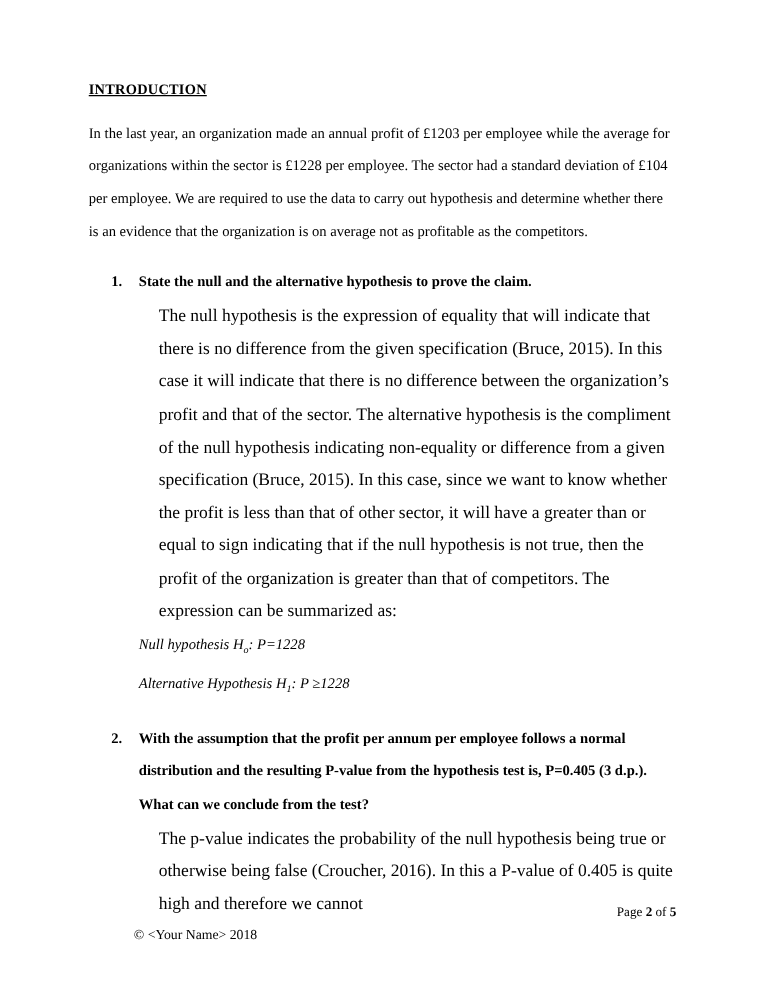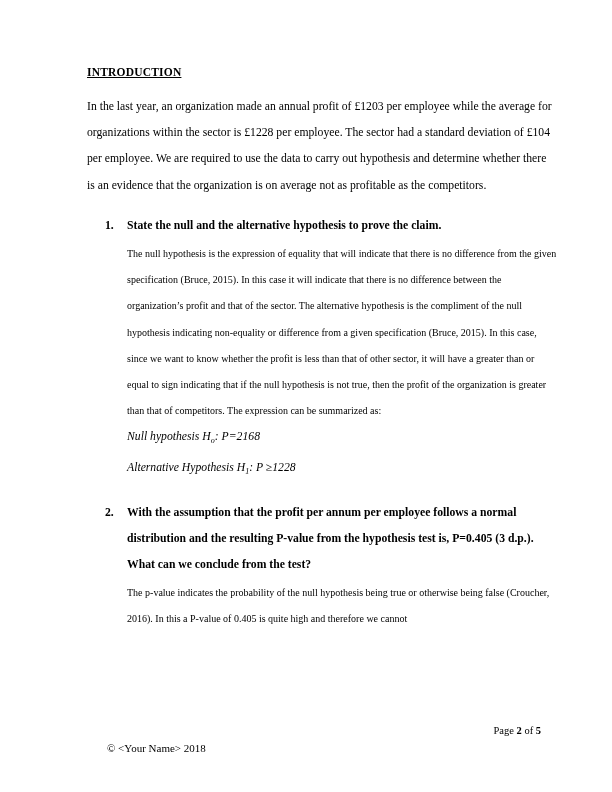--- a/index.html
+++ b/index.html
@@ -12,21 +12,21 @@
     height: 792px;
     background: #ffffff;
     position: relative;
     box-sizing: border-box;
     font-family: "Liberation Serif", serif;
     color: #000000;
     overflow: hidden;
   }
   .content {
     position: absolute;
-    left: 87px;
+    left: 71px;
     top: 66px;
     width: 470px;
   }
   .heading {
     font-weight: bold;
     text-decoration: underline;
     font-size: 11.5px;
     letter-spacing: 0.2px;
     margin: 0 0 16px 0;
   }
@@ -60,22 +60,22 @@
   }
   .qnum {
     width: 22px;
     flex: 0 0 22px;
     font-weight: bold;
   }
   .qtext {
     flex: 1 1 auto;
   }
   .qbody {
-    margin-left: 40px;
-    font-size: 10px;
+    margin-left: 56px;
+    font-size: 14px;
     line-height: 26.2px;
     margin-top: 2px;
   }
   .formula {
     font-style: italic;
     font-size: 11.7px;
     line-height: 26.2px;
     margin-left: 40px;
     white-space: nowrap;
   }
@@ -120,21 +120,21 @@
 
     <ol class="qlist">
 
       <li class="qitem">
         <div class="qhead">
           <span class="qnum">1.</span>
           <span class="qtext">State the null and the alternative hypothesis to prove the claim.</span>
         </div>
         <div class="qbody">The null hypothesis is the expression of equality that will indicate that there is no difference from the given specification (Bruce, 2015). In this case it will indicate that there is no difference between the organization’s profit and that of the sector. The alternative hypothesis is the compliment of the null hypothesis indicating non-equality or difference from a given specification (Bruce, 2015). In this case, since we want to know whether the profit is less than that of other sector, it will have a greater than or equal to sign indicating that if the null hypothesis is not true, then the profit of the organization is greater than that of competitors. The expression can be summarized as:</div>
         <div class="formula">
-          <span>Null hypothesis H</span><span class="sub">o</span><span>: P=2168</span>
+          <span>Null hypothesis H</span><span class="sub">o</span><span>: P=1228</span>
         </div>
         <div class="formula">
           <span>Alternative Hypothesis H</span><span class="sub">1</span><span>: P ≥1228</span>
         </div>
       </li>
 
       <li class="qitem" style="margin-top:14px;">
         <div class="qhead">
           <span class="qnum">2.</span>
           <span class="qtext">With the assumption that the profit per annum per employee follows a normal distribution and the resulting P-value from the hypothesis test is, P=0.405 (3 d.p.). What can we conclude from the test?</span>

